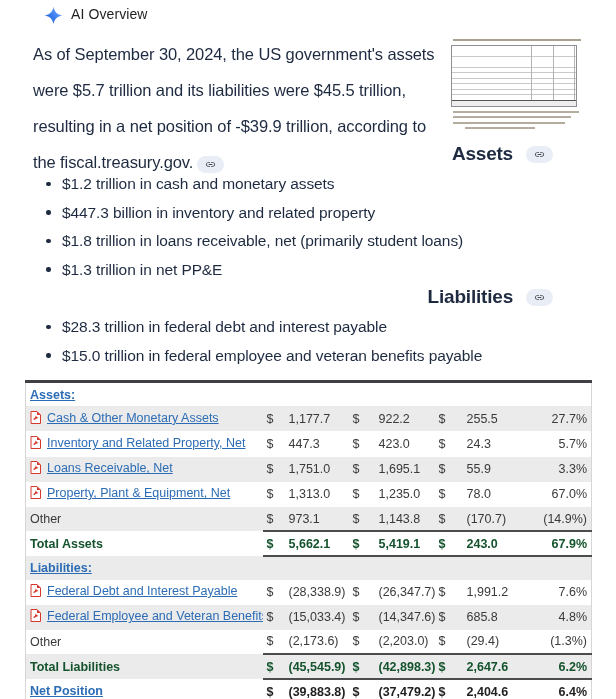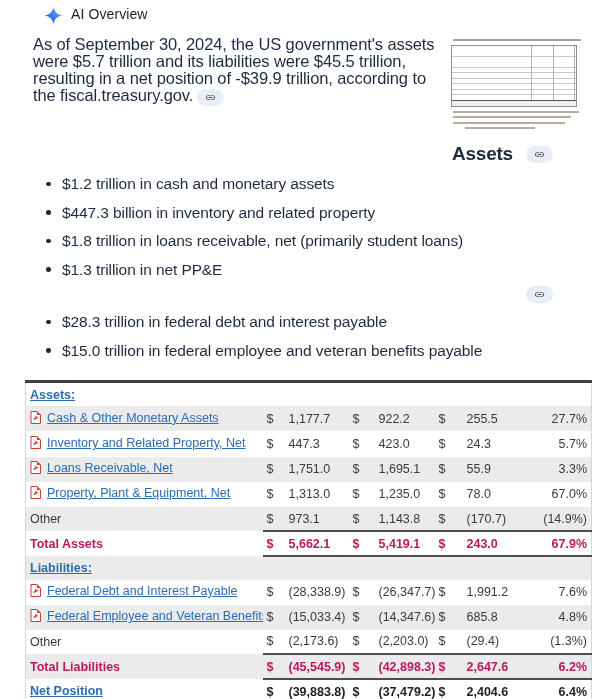--- a/index.html
+++ b/index.html
@@ -5,21 +5,21 @@
   html,body{margin:0;padding:0;background:#fff;}
   .page{position:relative;width:616px;height:699px;background:#fff;
         font-family:"Liberation Sans",sans-serif;overflow:hidden;}
 
   
   .ai-header{position:absolute;left:44px;top:6px;display:flex;gap:8px;}
   .ai-header .title{font-size:14px;font-weight:500;color:#1f1f1f;letter-spacing:.1px;}
 
   
   .summary{position:absolute;left:33px;top:36px;width:408px;
-           font-size:16.5px;line-height:17px;color:#1e2a40;letter-spacing:-.1px;}
+           font-size:16.5px;line-height:36px;color:#1e2a40;letter-spacing:-.1px;}
 
   
   .chip{display:inline-flex;align-items:center;justify-content:center;
         width:27px;height:17px;border-radius:9px;background:#e9edf6;
         vertical-align:-2px;margin-left:4px;cursor:pointer;}
   .chip svg{display:block;}
 
   
   .thumb{position:absolute;left:445px;top:36px;width:142px;height:110px;background:#fff;
          cursor:pointer;filter:blur(0.35px);}
@@ -49,21 +49,21 @@
             border-left:1px solid #d6d6d6;border-right:1px solid #d6d6d6;
             font-size:12.5px;color:#3a3a3a;}
   table.fin td{padding:4.6px 4px;vertical-align:middle;white-space:nowrap;overflow:hidden;}
   td.c-label{padding-left:10px;}
   td.c-d{text-align:left;padding-left:6px;}
   td.c-v{}
   td.c-p{text-align:right;padding-right:10px;}
   tr.zebra td{background:#ebebeb;}
   a.tlink{color:#2c6cb5;text-decoration:underline;cursor:pointer;}
   tr.r-section a.tlink{font-weight:700;}
-  tr.r-total td{font-weight:700;color:#be185d;}
+  tr.r-total td{font-weight:700;color:#14532d;}
   tr.r-total td.num{border-top:2px solid #4c4c4c;border-bottom:2px solid #4c4c4c;}
   tr.r-net td{font-weight:700;color:#1f1f1f;}
   .pdficon{display:inline-block;margin-right:6px;vertical-align:-2px;}
 </style>
 </head>
 <body>
 
 <div class="page">
 
   <div class="ai-header">
@@ -115,20 +115,21 @@
     <ul class="bullets">
       <li><span class="dot"></span><span>$1.2 trillion in cash and monetary assets</span></li>
       <li><span class="dot"></span><span>$447.3 billion in inventory and related property</span></li>
       <li><span class="dot"></span><span>$1.8 trillion in loans receivable, net (primarily student loans)</span></li>
       <li><span class="dot"></span><span>$1.3 trillion in net PP&amp;E</span></li>
     </ul>
   </div>
 
   <div class="section" id="sec-liabilities">
     <div class="sec-head">
+      <h2>Liabilities</h2>
       <span class="chip">
           <svg width="11" height="11" viewBox="0 0 24 24">
             <path fill="#474b4f" d="M3.9 12c0-1.71 1.39-3.1 3.1-3.1h4V7H7c-2.76 0-5 2.24-5 5s2.24 5 5 5h4v-1.9H7c-1.71 0-3.1-1.39-3.1-3.1zM8 13h8v-2H8v2zm9-6h-4v1.9h4c1.71 0 3.1 1.39 3.1 3.1s-1.39 3.1-3.1 3.1h-4V17h4c2.76 0 5-2.24 5-5s-2.24-5-5-5z"></path>
           </svg>
         </span>
     </div>
     <ul class="bullets">
       <li><span class="dot"></span><span>$28.3 trillion in federal debt and interest payable</span></li>
       <li><span class="dot"></span><span>$15.0 trillion in federal employee and veteran benefits payable</span></li>
     </ul>

